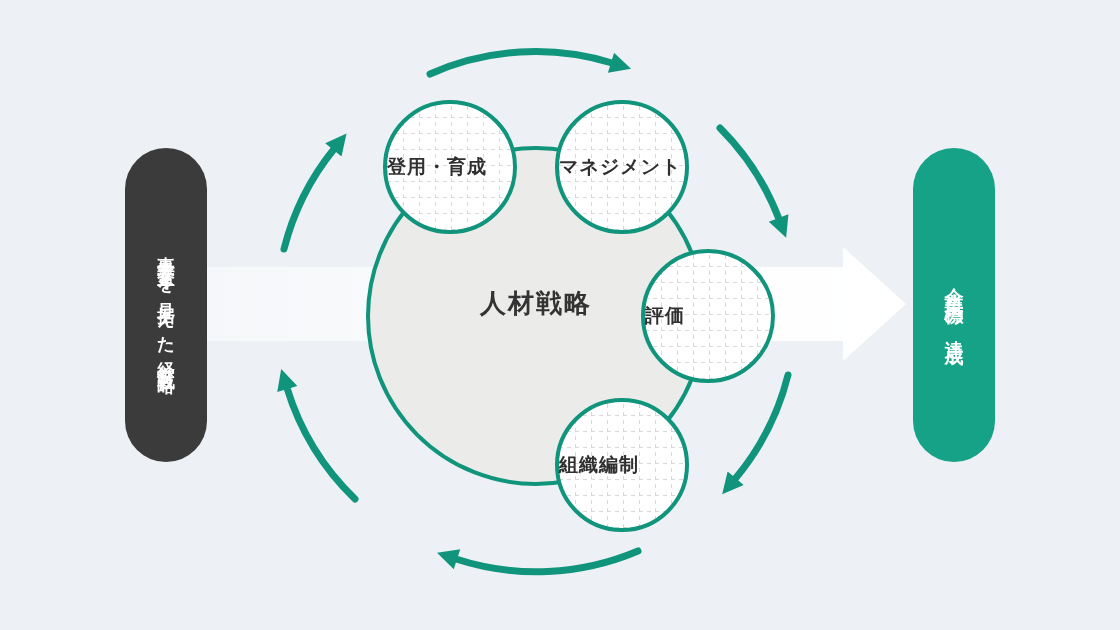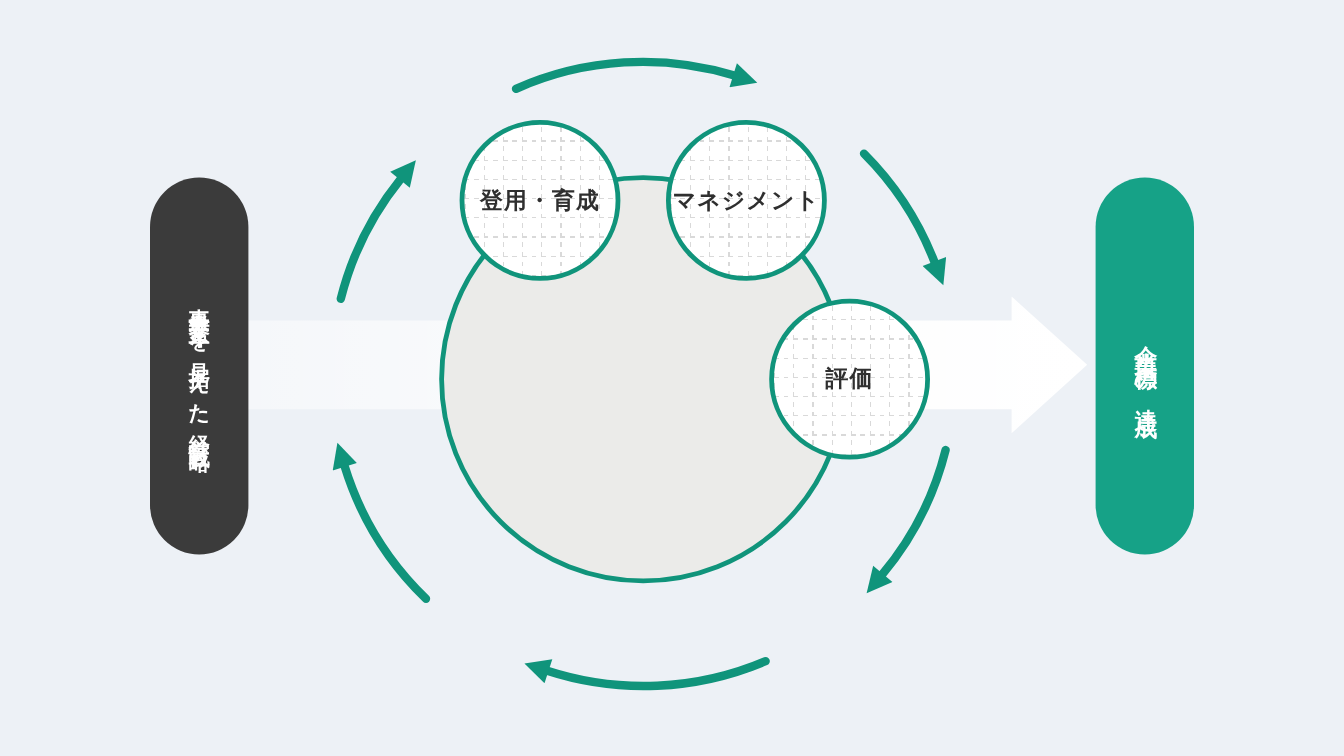--- a/index.html
+++ b/index.html
@@ -33,21 +33,21 @@
   }
   .center-label{
     position:absolute;left:536px;top:303px;transform:translate(-50%,-50%);z-index:3;
     font-size:26px;font-weight:700;letter-spacing:2px;color:var(--text-dark);white-space:nowrap;
   }
 
   
   .node{
     position:absolute;width:134px;height:134px;z-index:3;
     box-sizing:border-box;border:4px solid var(--teal);border-radius:50%;
-    display:flex;align-items:center;justify-content:center;
+    display:flex;align-items:center;justify-content:flex-start;
     background-color:#ffffff;
     background-image:
       repeating-linear-gradient(0deg, transparent 0 4px, #ffffff 4px 8px),
       repeating-linear-gradient(90deg, transparent 0 4px, #ffffff 4px 8px),
       repeating-linear-gradient(0deg, #d9d9d9 0 1px, transparent 1px 16px),
       repeating-linear-gradient(90deg, #d9d9d9 0 1px, transparent 1px 16px);
   }
   .node span{
     font-size:19px;font-weight:700;letter-spacing:1px;color:#2f2f2f;white-space:nowrap;
   }
@@ -78,29 +78,33 @@
   .pill-right .vtext{font-size:19px;letter-spacing:6px;}
 </style>
 </head>
 <body>
 
 <div class="stage">
 
   <div class="flow-arrow"></div>
 
   <div class="big-circle"></div>
+  <div class="center-label">人材戦略</div>
 
   <div class="node pos-0">
     <span>登用・育成</span>
   </div>
   <div class="node pos-1">
     <span>マネジメント</span>
   </div>
   <div class="node pos-2">
     <span>評価</span>
+  </div>
+  <div class="node pos-3">
+    <span>組織編制</span>
   </div>
 
   <svg class="arrows-svg" viewBox="0 0 1120 630" xmlns="http://www.w3.org/2000/svg">
     <defs>
       <marker id="ah" viewBox="0 0 10 10" refX="0.5" refY="5" markerWidth="25" markerHeight="21" orient="auto" markerUnits="userSpaceOnUse">
         <path class="head" d="M0 0 L10 5 L0 10 Z"></path>
       </marker>
     </defs>
     <path class="arc" d="M 284 249 A 260 260 0 0 1 334 149" marker-end="url(#ah)"></path>
     <path class="arc" d="M 430 74 A 260 260 0 0 1 612 63" marker-end="url(#ah)"></path>

